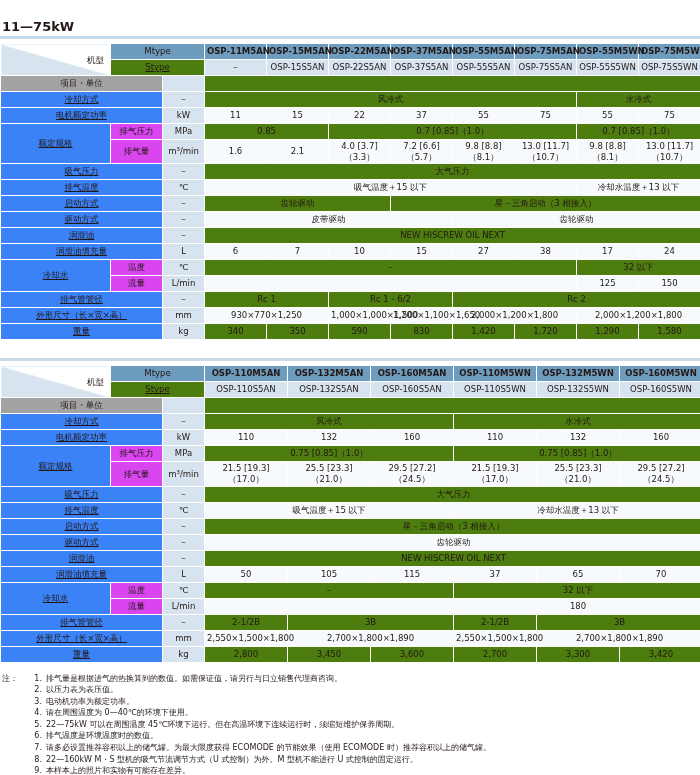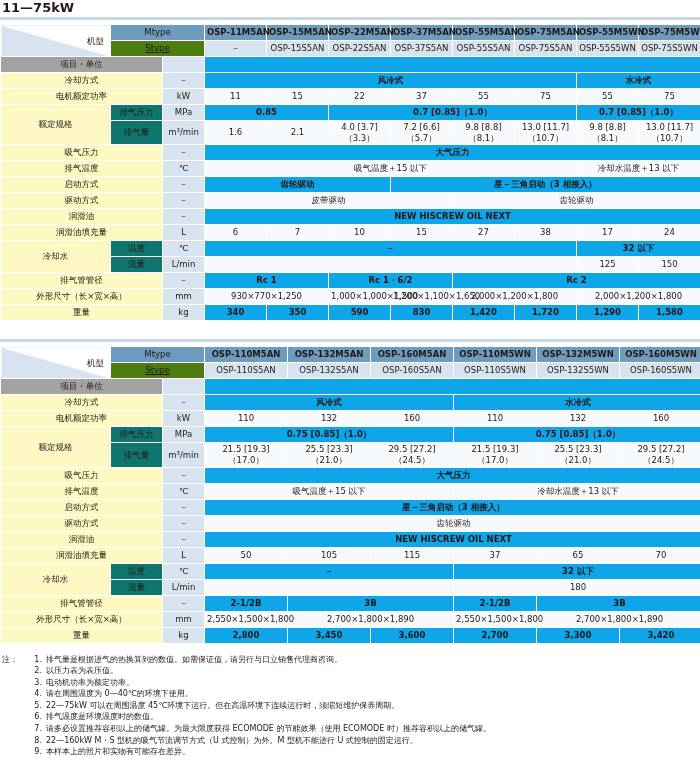--- a/index.html
+++ b/index.html
@@ -14,21 +14,21 @@
     font-size: 9px;
   }
   .page {
     width: 700px;
     position: relative;
   }
   .section-title {
     font-size: 13px;
     font-weight: bold;
     color: #231815;
-    padding: 0 0 2px 2px;
+    padding: 19px 0 2px 2px;
     letter-spacing: 0px;
     border-radius: 6px;
   }
   .title-rule {
     height: 3px;
     background: #c8d9e8;
     margin-bottom: 4px;
   }
   table.spec {
     border-collapse: collapse;
@@ -52,39 +52,39 @@
     white-space: nowrap;
     font-weight: bold;
   }
   .hdr-stype {
     background: #d7e4ef;
     color: #231815;
     font-size: 8.5px;
     white-space: nowrap;
   }
   .rowlabel {
-    background: #fef9c3;
+    background: #3b82f6;
     text-align: right;
     padding-right: 5px;
     white-space: nowrap;
+    text-decoration: underline;
   }
   .rowlabel2 {
-    background: #0f766e;
+    background: #d946ef;
     text-align: right;
     padding-right: 5px;
     white-space: nowrap;
   }
   .unitcell {
     background: #d7e4ef;
     text-align: center;
     white-space: nowrap;
   }
   .data {
-    background: #0ea5e9;
-    font-weight: bold;
+    background: #4d7c0f;
   }
   .data-alt {
     background: #f7fafc;
   }
   .projhdr {
     background: #a3a3a3;
     text-align: right;
     padding-right: 5px;
   }
   .diag {

